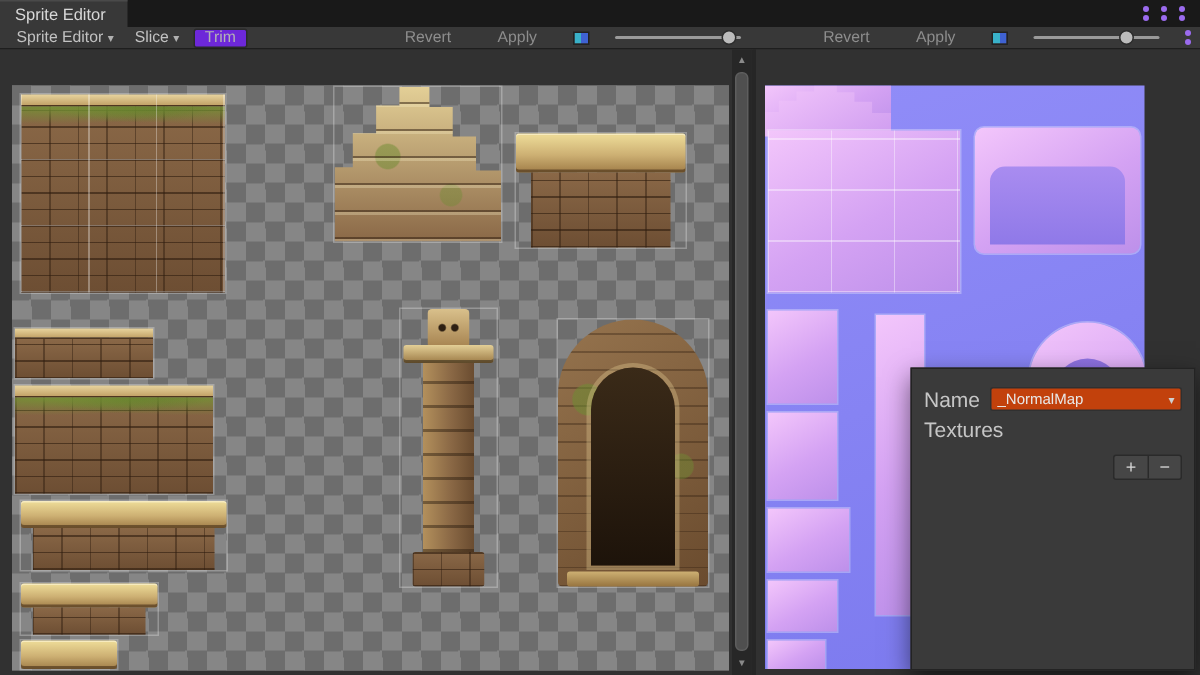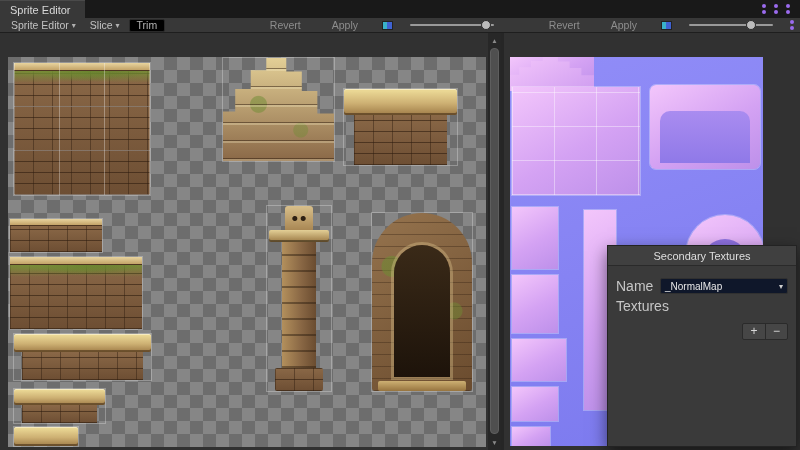--- a/index.html
+++ b/index.html
@@ -13,21 +13,21 @@
     display:flex;align-items:center;color:#d8d8d8;font-size:11px;border-top:1px solid #4a4a4a;}
   .win-dots{position:absolute;right:10px;top:4px;display:flex;gap:8px;}
   .dot-pair{display:flex;flex-direction:column;gap:2px;}
   .pdot{width:4px;height:4px;border-radius:50%;background:#9b6bee;}
 
   
   .toolbar{position:absolute;left:0;top:18px;width:100%;height:15px;background:#383838;border-bottom:1px solid #1e1e1e;}
   .tb-left{position:absolute;left:4px;top:0;height:14px;display:flex;align-items:center;}
   .tb-btn{display:flex;align-items:center;gap:3px;height:14px;padding:0 7px;color:#c2c2c2;font-size:10.5px;white-space:nowrap;}
   .tb-btn .caret{font-size:8px;color:#b0b0b0;}
-  .tb-btn.boxed{height:13px;background:#000000;border:1px solid #2a2a2a;border-radius:2px;margin-left:2px;color:#b4b4b4;}
+  .tb-btn.boxed{height:13px;background:#6d28d9;border:1px solid #2a2a2a;border-radius:2px;margin-left:2px;color:#b4b4b4;}
   .tb-btn.dim{color:#8d8d8d;}
   .tb-group{position:absolute;top:0;height:14px;display:flex;align-items:center;gap:17px;}
   .tb-group.pane-left{right:306px;}
   .tb-group.pane-right{right:6px;}
   .rgb-icon{width:11px;height:9px;border:1px solid #222;background:linear-gradient(90deg,#39b1c9 0 50%,#3f62d2 50%);}
   .slider{position:relative;width:84px;height:14px;}
   .slider .track{position:absolute;left:0;right:0;top:6px;height:2px;background:#9a9a9a;border-radius:1px;}
   .slider .knob{position:absolute;top:2px;width:10px;height:10px;border-radius:50%;background:#bcbcbc;border:1px solid #2c2c2c;}
   .slider.s-left .knob{left:71px;}
   .slider.s-right .knob{left:57px;}
@@ -113,21 +113,21 @@
       background:linear-gradient(#8f72e2,#6f5cd0);}
 
   
   .sec-panel{position:absolute;left:607px;top:245px;width:190px;height:202px;background:#3a3a3a;
       border:1px solid #232323;box-shadow:0 6px 16px rgba(0,0,0,.55);z-index:20;}
   .sec-header{height:20px;display:flex;align-items:center;justify-content:center;background:#404040;
       border-bottom:1px solid #2a2a2a;color:#dedede;font-size:11px;}
   .sec-body{padding:12px 8px 0;}
   .sec-row{display:flex;align-items:center;margin-bottom:4px;}
   .sec-label{width:44px;color:#c6c6c6;font-size:14px;}
-  .dropdown{flex:1;height:16px;background:#0f172a;border:1px solid #303030;border-radius:2px;
+  .dropdown{flex:1;height:16px;background:#c2410c;border:1px solid #303030;border-radius:2px;
       display:flex;align-items:center;padding:0 4px;color:#e8e8e8;font-size:10px;}
   .dropdown .caret{margin-left:auto;font-size:8px;color:#cfcfcf;}
   .objfield{flex:1;height:16px;background:#2b2b2b;border:1px solid #1f1f1f;border-radius:2px;
       display:flex;align-items:center;gap:3px;padding:0 2px;color:#dcdcdc;font-size:9px;letter-spacing:-.2px;
       white-space:nowrap;overflow:hidden;}
   .tex-thumb{width:11px;height:11px;flex:none;border:1px solid #555;
       background:linear-gradient(135deg,#c09af2,#8f7ae8);}
   .obj-picker{margin-left:auto;width:12px;height:12px;flex:none;border-radius:50%;color:#bdbdbd;
       font-size:10px;line-height:12px;text-align:center;}
   .sec-footer{display:flex;justify-content:flex-end;padding:5px 8px;}
@@ -298,23 +298,20 @@
       <div class="nm" style="left:74px;top:153px;width:32px;height:200px"></div>
 
       <div class="nm nm-doorshape" style="left:176px;top:158px;width:78px;height:140px">
         <div class="nm-door-inner"></div>
       </div>
 
     </div>
   </section>
 
   <aside class="sec-panel">
-    <div class="sec-header">
-      <span>Secondary Textures</span>
-    </div>
     <div class="sec-body">
       <div class="sec-row">
         <span class="sec-label">Name</span>
         <div class="dropdown">
           <span>_NormalMap</span>
           <span class="caret">▾</span>
         </div>
       </div>
       <div class="sec-row">
         <span class="sec-label">Textures</span>

